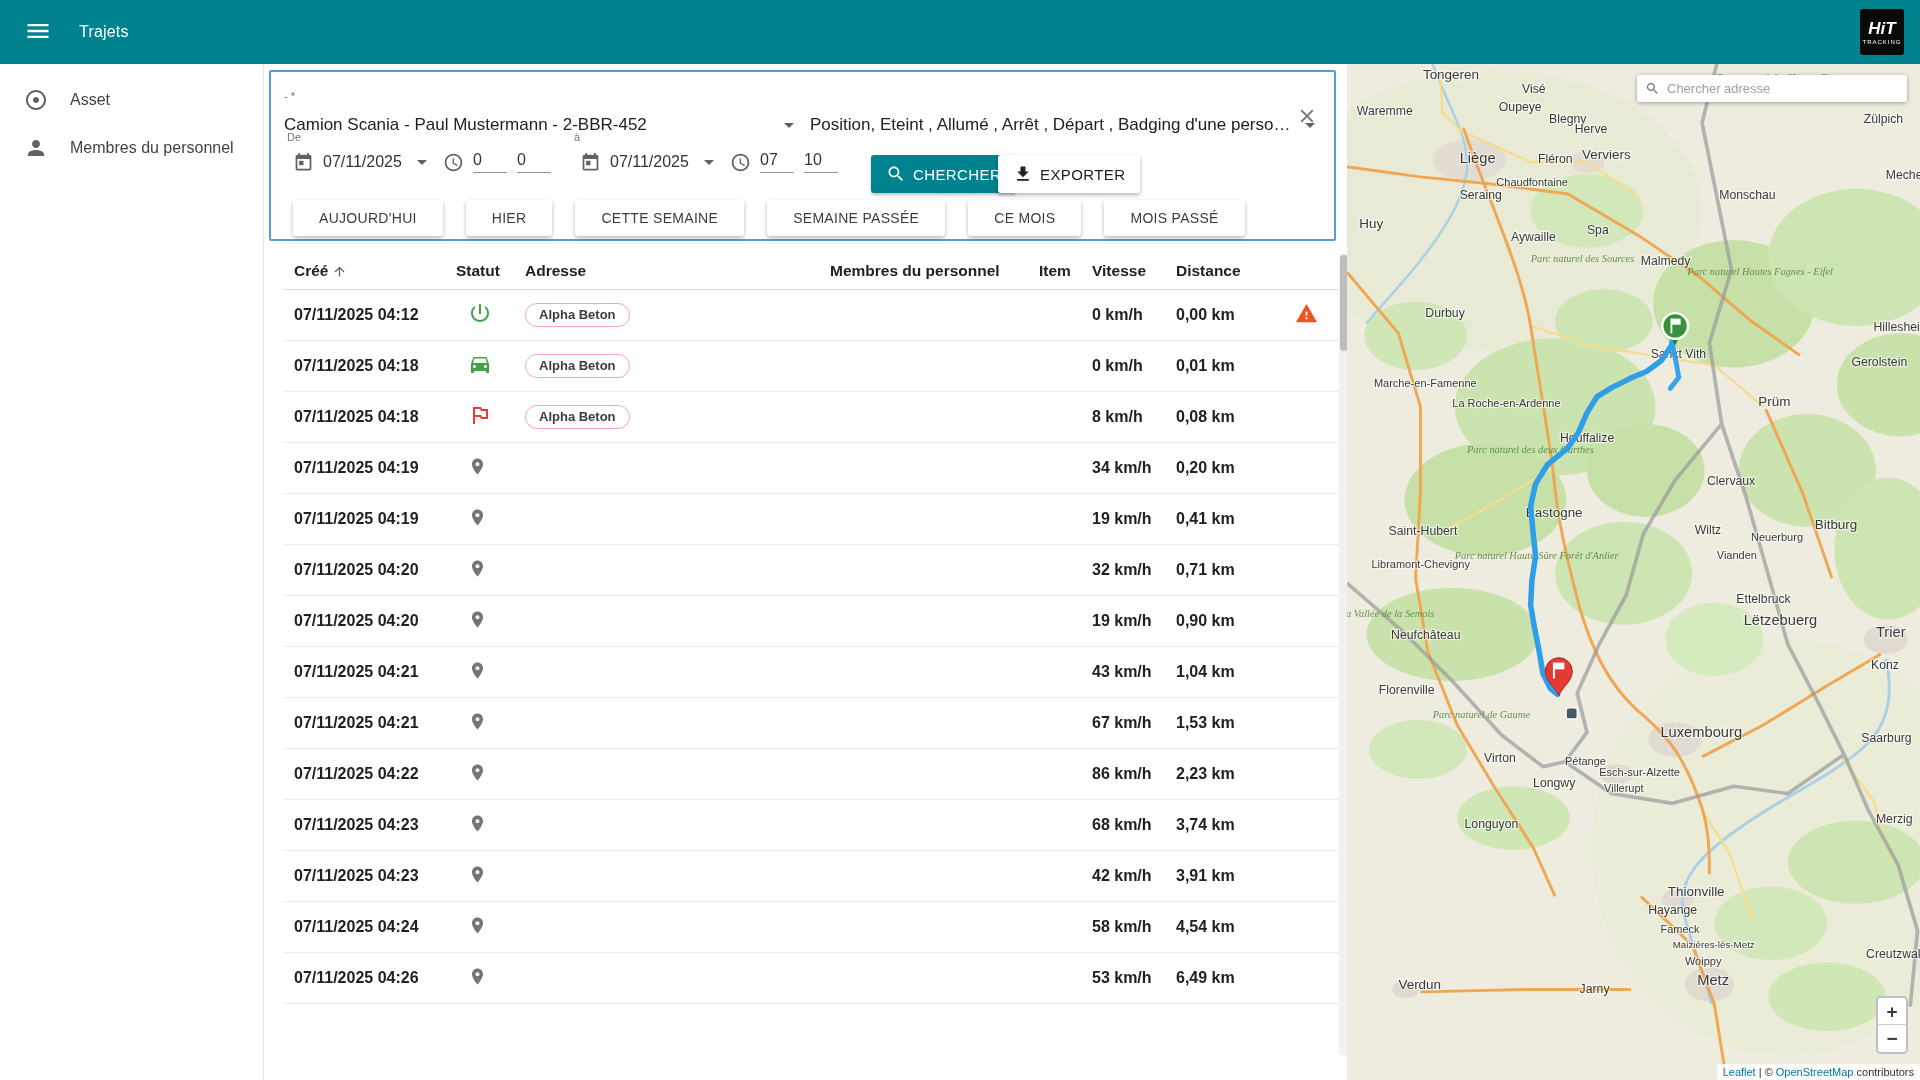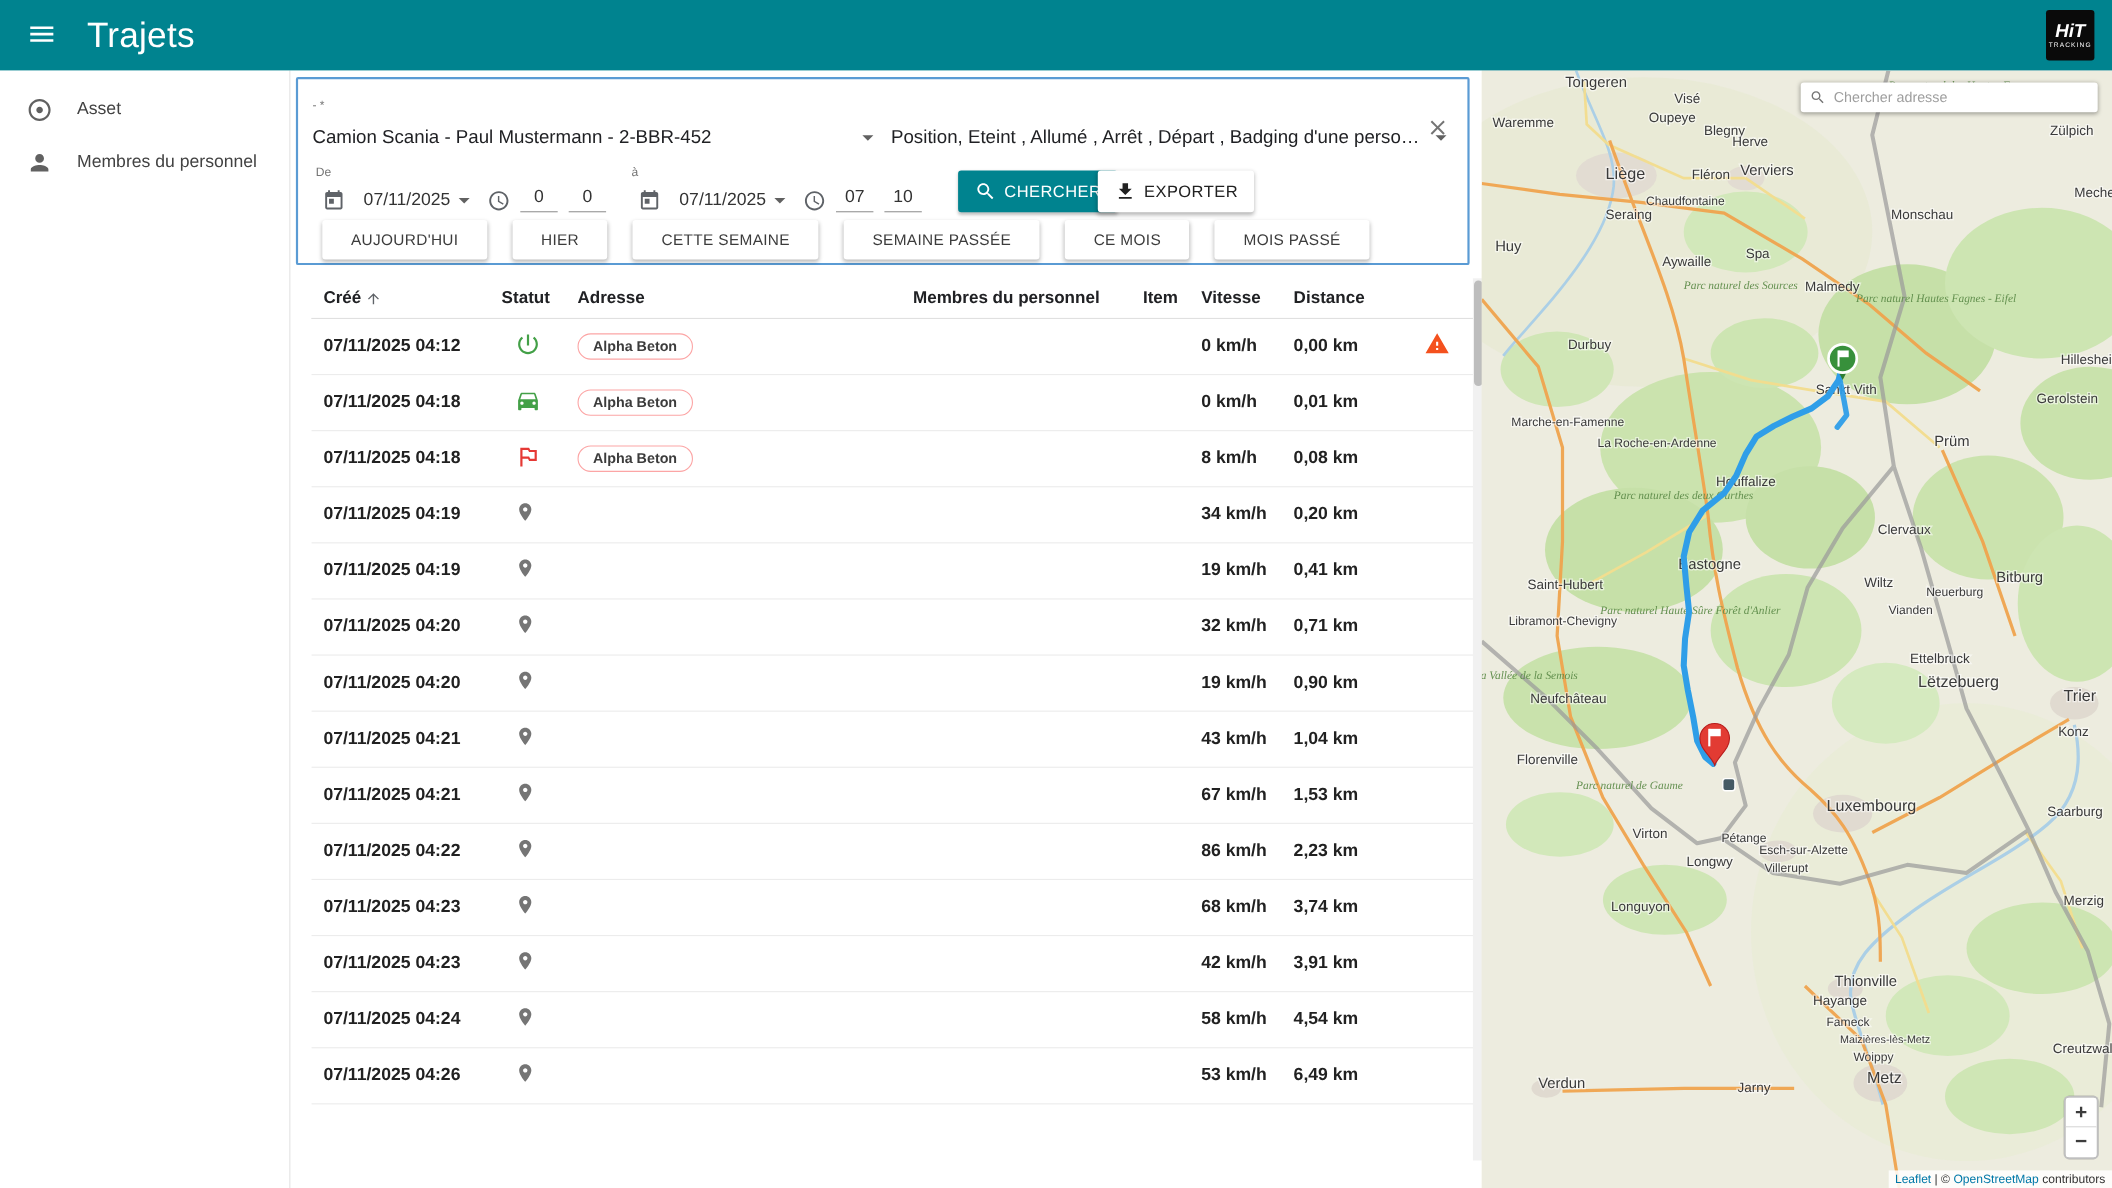--- a/index.html
+++ b/index.html
@@ -4,21 +4,21 @@
 <style>
   * { margin:0; padding:0; box-sizing:border-box; }
   html,body { width:1920px; height:1080px; overflow:hidden; background:#fff;
     font-family:"Liberation Sans", sans-serif; color:#212121; user-select:none; }
 
   
   .topbar { position:absolute; left:0; top:0; width:1920px; height:64px; background:#00838F;
     display:flex; align-items:center; padding:0 16px 0 21px; z-index:30; }
   .hamburger { background:none; border:none; cursor:pointer; width:34px; height:34px; color:#fff; }
   .hamburger svg { width:28px; height:28px; fill:#fff; }
-  .app-title { color:#fff; font-size:32px; margin-left:24px; font-weight:400; letter-spacing:.2px; }
+  .app-title { color:#fff; font-size:16px; margin-left:24px; font-weight:400; letter-spacing:.2px; }
   .logo { margin-left:auto; width:44px; height:46px; background:#0a0a0a; border-radius:3px;
     display:flex; flex-direction:column; align-items:center; justify-content:center; color:#fff; }
   .logo .l1 { font-weight:bold; font-size:17px; line-height:17px; font-style:italic; }
   .logo .l2 { font-size:6px; letter-spacing:1px; margin-top:2px; }
 
   
   .sidebar { position:absolute; left:0; top:64px; width:264px; bottom:0; background:#fff;
     border-right:1px solid #e3e3e3; padding-top:12px; z-index:20; }
   .side-item { position:relative; height:48px; display:flex; align-items:center; gap:22px;
     padding-left:24px; font-size:16px; color:#424242; cursor:pointer; }
@@ -34,21 +34,21 @@
   .select { position:absolute; top:40px; height:26px; display:flex; align-items:center; cursor:pointer; }
   .select .sel-text { font-size:17px; color:#202124; white-space:nowrap; overflow:hidden; text-overflow:ellipsis; flex:1; }
   .float-label { position:absolute; top:-22px; left:0; font-size:11px; color:#757575; }
   .caret { width:0; height:0; border-left:5px solid transparent; border-right:5px solid transparent;
     border-top:5px solid #616161; margin-left:10px; flex:0 0 auto; }
   .sel-vehicle { left:13px; width:510px; }
   .sel-events  { left:539px; width:505px; }
   .close-btn { position:absolute; right:14px; top:32px; width:26px; height:26px; background:none; border:none; cursor:pointer; }
   .close-btn svg { width:22px; height:22px; fill:#757575; }
 
-  .dt-group { position:absolute; top:92px; height:36px; display:flex; align-items:center;text-align:center; }
+  .dt-group { position:absolute; top:72px; height:36px; display:flex; align-items:center; }
   .dt-group .dt-label { position:absolute; top:-13px; left:-6px; font-size:11px; color:#757575; }
   .dt-group svg.ic { width:21px; height:21px; fill:#5f6368; margin-right:9px; cursor:pointer; }
   .dt-date { font-size:16px; color:#333; width:94px; cursor:pointer; }
   .dt-group .caret { border-top-width:5px; margin:0 16px 0 0; }
   .dt-num { font-size:16px; color:#333; width:34px; border-bottom:1px solid #949494; padding-bottom:3px; margin-right:10px; cursor:text; }
   .grp-from { left:22px; }
   .grp-to   { left:309px; }
 
   .btn-primary { position:absolute; left:600px; top:83px; height:38px; padding:0 15px; border:none; border-radius:3px;
     background:#00838F; color:#fff; font-size:15px; font-weight:500; letter-spacing:.4px; display:flex; align-items:center; gap:7px;

